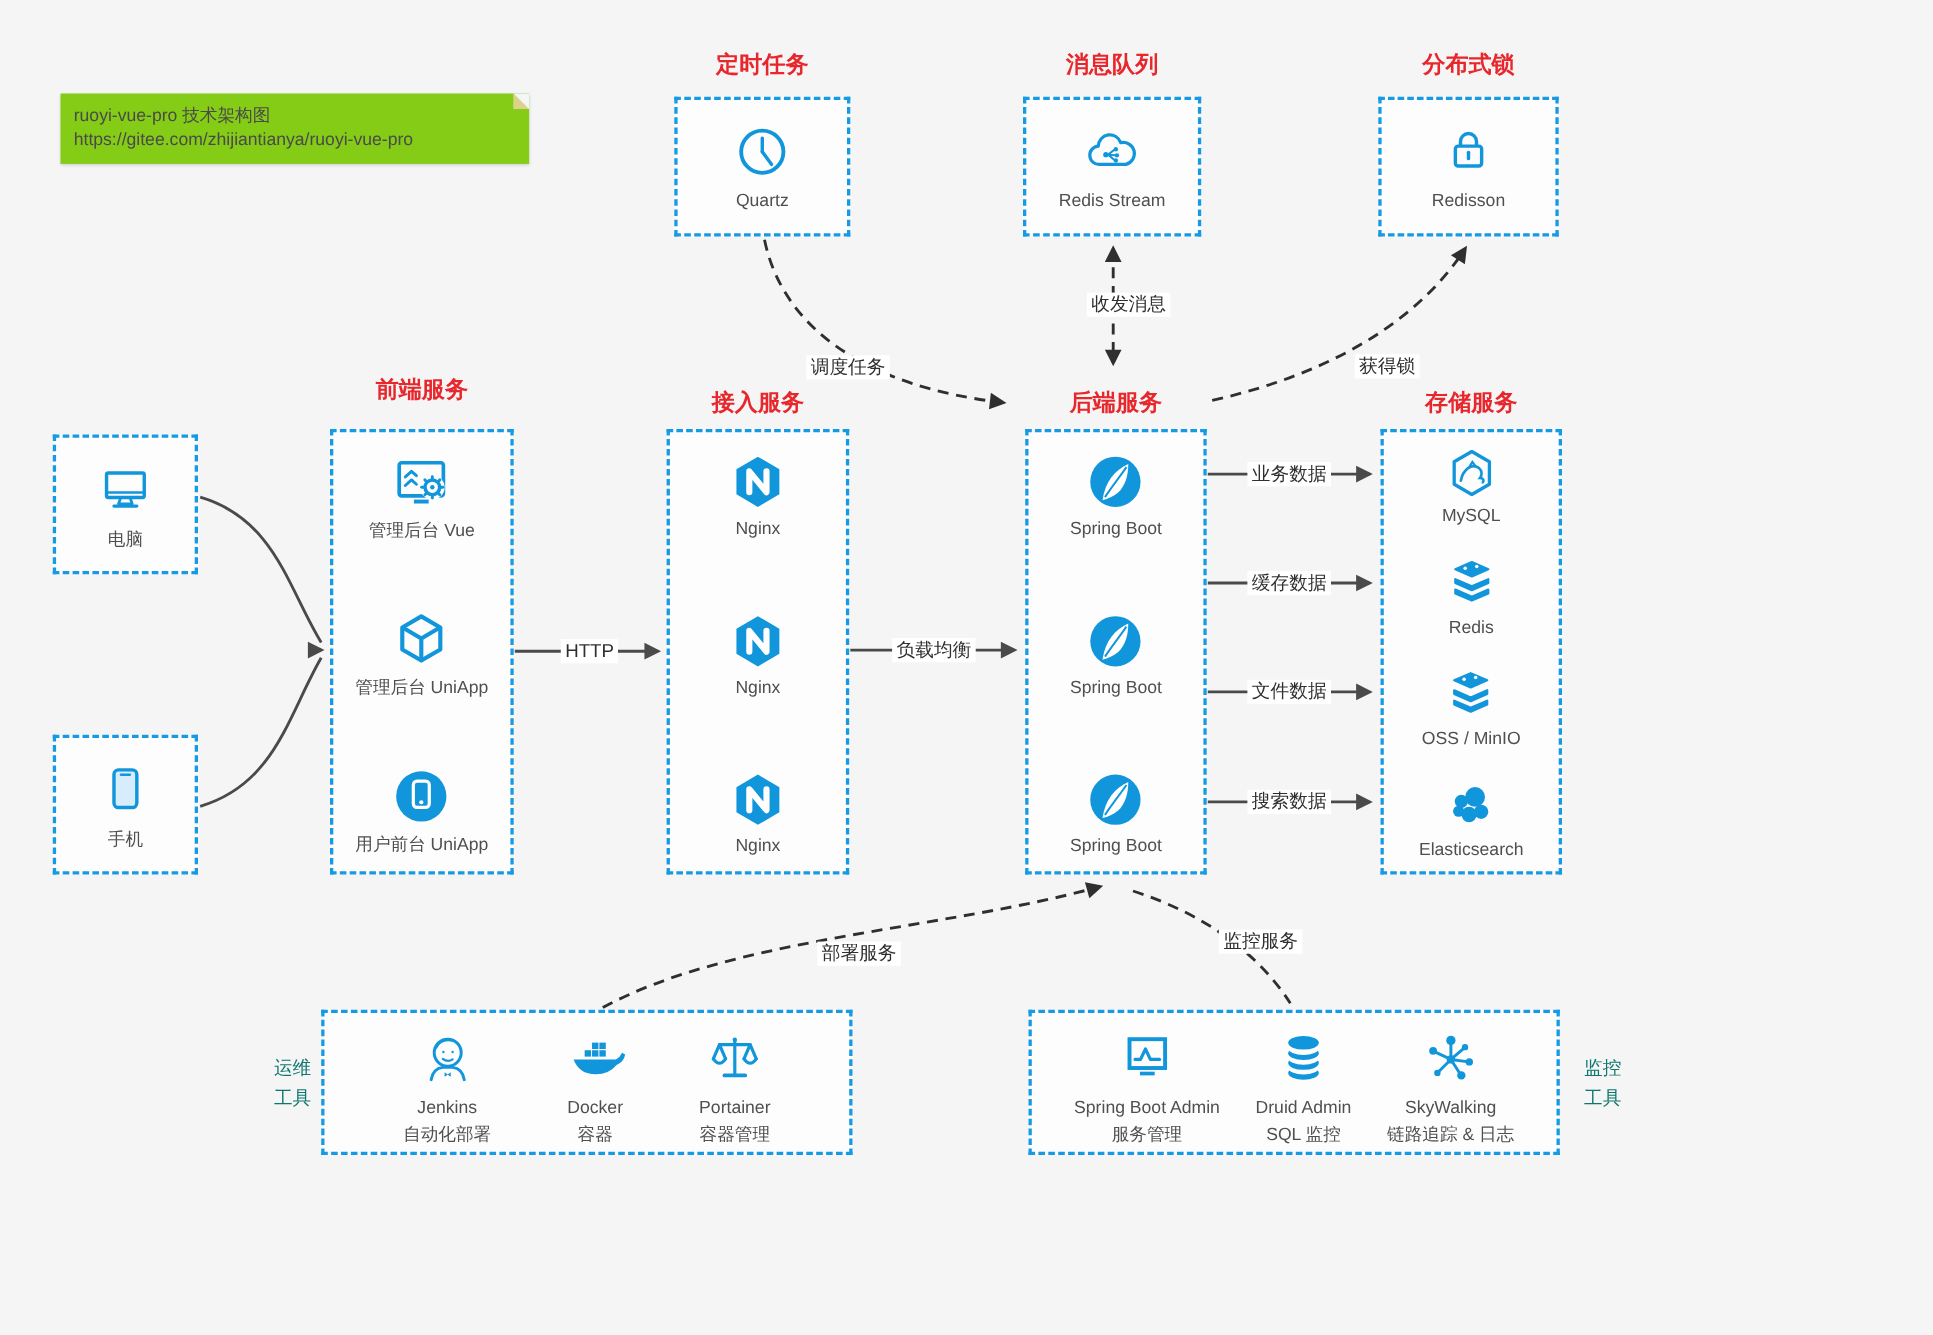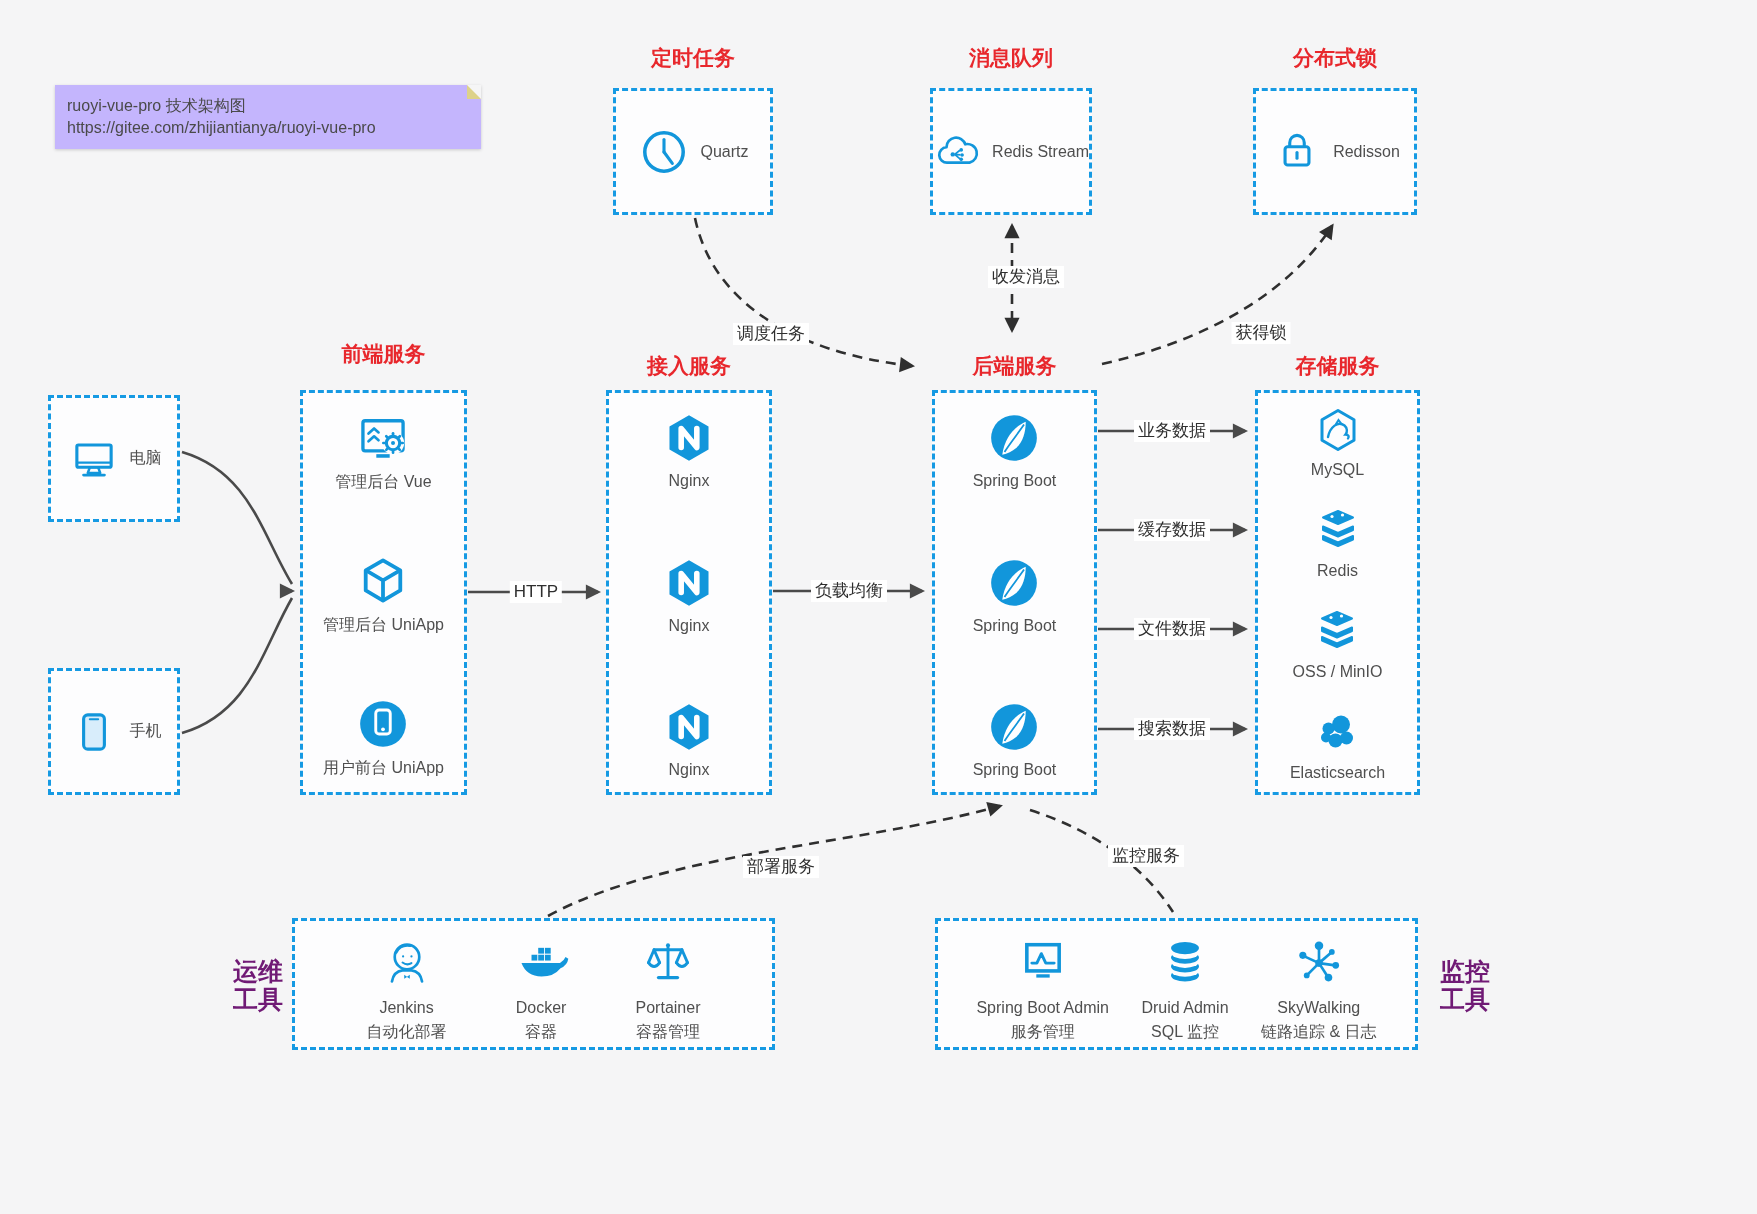--- a/index.html
+++ b/index.html
@@ -1,35 +1,35 @@
 <!DOCTYPE html>
 <html><head>
 <meta charset="utf-8">
 <style>
   html,body{margin:0;padding:0;background:#f5f5f6;}
   body{font-family:"Liberation Sans","DejaVu Sans",sans-serif;}
   .canvas{position:relative;width:1757px;height:1214px;background:#f5f5f6;overflow:hidden;}
 
-  .note{position:absolute;left:55px;top:85px;width:400px;background:#c4b5fd;
+  .note{position:absolute;left:55px;top:85px;width:400px;background:#84cc16;
         padding:10px 14px 10px 12px;box-shadow:0 1px 3px rgba(0,0,0,.18);}
   .note .ln{font-size:16px;line-height:22px;color:#4a4a4a;}
   .note::after{content:"";position:absolute;top:0;right:0;width:0;height:0;
         border-top:14px solid #f5f5f6;border-left:14px solid #ddd28a;}
 
   .box{position:absolute;border:3px dashed #169ae3;background:#fdfdfe;box-sizing:border-box;}
-  .single{display:flex;align-items:center;justify-content:center;gap:9px;}
+  .single{display:flex;flex-direction:column;align-items:center;justify-content:center;gap:9px;}
   .col{display:flex;flex-direction:column;align-items:center;justify-content:space-between;padding:16px 4px 13px;}
   .col4{padding:11px 4px 10px;}
   .row{display:flex;flex-direction:row;align-items:flex-start;justify-content:space-evenly;padding:12px 6px 8px;}
   .item{display:flex;flex-direction:column;align-items:center;gap:5px;}
   .lbl{font-size:16px;color:#4f4f4f;white-space:nowrap;}
   .lbl2{font-size:16px;color:#4f4f4f;text-align:center;line-height:23px;white-space:nowrap;}
 
   .title{position:absolute;font-size:21px;font-weight:bold;color:#e8272c;text-align:center;white-space:nowrap;}
-  .side-label{position:absolute;font-size:25px;font-weight:bold;color:#701a75;line-height:28px;}
+  .side-label{position:absolute;font-size:17px;font-weight:normal;color:#0f766e;line-height:28px;}
 
   .chip{position:absolute;transform:translate(-50%,-50%);background:#fff;padding:0 4px;
         font-size:17px;color:#2f2f2f;white-space:nowrap;line-height:22px;}
 
   svg.ov{position:absolute;left:0;top:0;pointer-events:none;}
   .sl{stroke:#4a4a4a;stroke-width:2.6;fill:none;}
   .dl{stroke:#2f2f2f;stroke-width:2.6;fill:none;stroke-dasharray:10 7;}
   .ic{display:block;}
 </style>
 </head>

